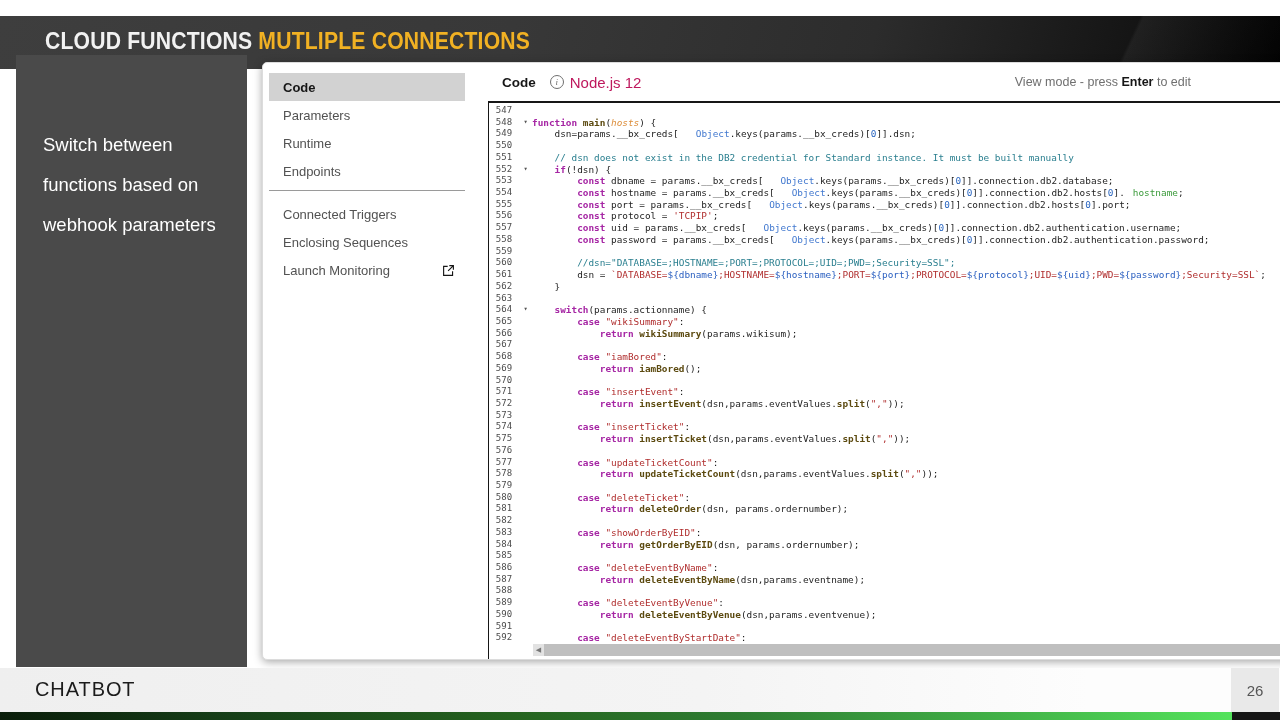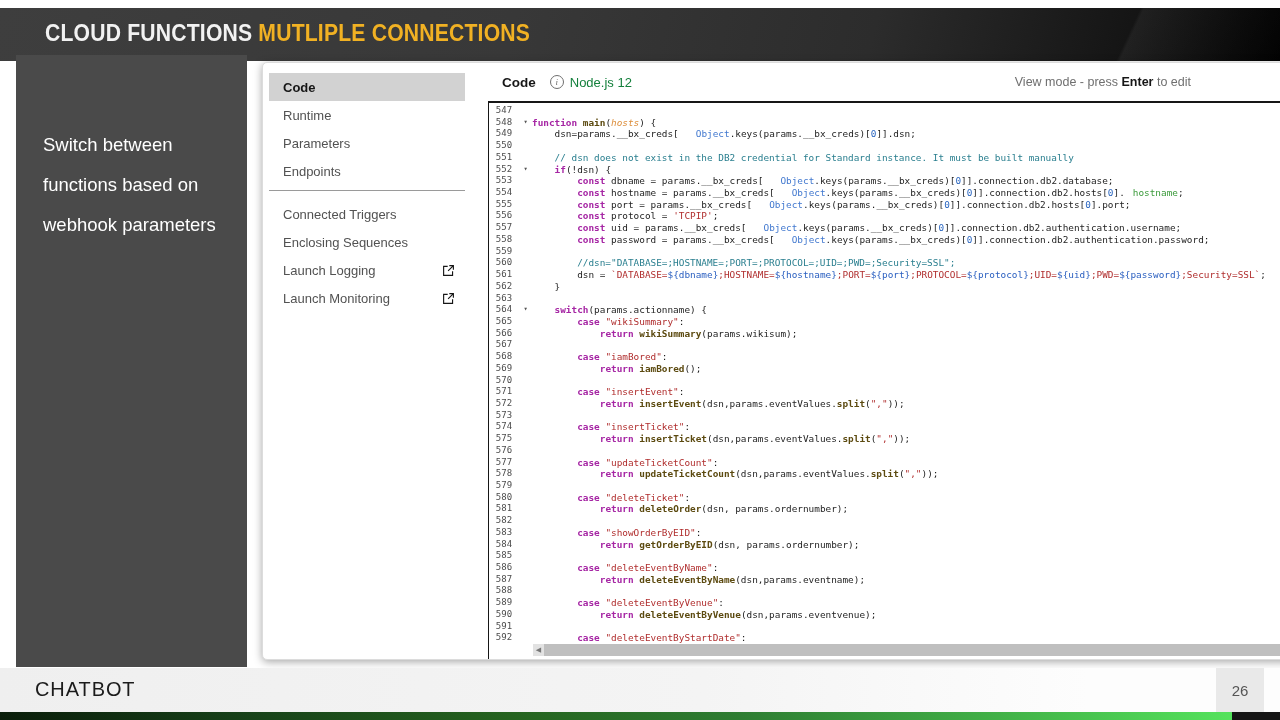--- a/index.html
+++ b/index.html
@@ -1,21 +1,21 @@
 <!DOCTYPE html>
 <html><head>
 <meta charset="utf-8">
 <style>
   * { margin:0; padding:0; box-sizing:border-box; }
   html,body { width:1280px; height:720px; }
   body { font-family:"Liberation Sans", sans-serif; background:#ffffff; }
   .slide { position:relative; width:1280px; height:720px; background:#ffffff; overflow:hidden; }
 
   
-  .top-header { position:absolute; left:0; top:8px; width:1280px; height:53px;
+  .top-header { position:absolute; left:0; top:16px; width:1280px; height:53px;
     background:linear-gradient(104deg,#3e3e3e 0%,#383838 40%,#2c2c2c 68%,#101010 92%,#050505 100%); }
   .top-header:after { content:""; position:absolute; right:0; top:0; width:340px; height:100%;
     background:linear-gradient(115deg, rgba(255,255,255,0) 55%, rgba(255,255,255,.05) 56%, rgba(0,0,0,.4) 100%); }
   .slide-title { position:absolute; left:45px; top:12px; font-size:23px; font-weight:600;
     letter-spacing:.2px; transform:scaleX(.92); transform-origin:left center; white-space:nowrap; }
   .slide-title .t-white { color:#f2f2f2; }
   .slide-title .t-yellow { color:#f1b123; }
 
   
   .left-panel { position:absolute; left:16px; top:55px; width:231px; height:612px; background:#4a4a4a; }
@@ -35,21 +35,21 @@
   .ext-icon { width:13px; height:13px; flex:0 0 13px; }
   .ext-icon path { stroke:#161616; stroke-width:1.4; fill:none; }
 
   
   .code-panel { position:absolute; left:225px; top:0; right:0; bottom:0; }
   .code-head { height:38px; display:flex; align-items:center; padding:0 110px 0 14px; background:#fff; }
   .ch-title { font-size:13.5px; font-weight:700; color:#161616; }
   .info-ic { width:14px; height:14px; border:1px solid #6f6f6f; border-radius:50%; color:#6f6f6f;
     font-size:9px; font-family:"Liberation Serif",serif; font-style:italic; display:inline-flex;
     align-items:center; justify-content:center; margin:0 6px 0 14px; }
-  .ch-runtime { font-size:13px; color:#15803d; }
+  .ch-runtime { font-size:15px; color:#be185d; }
   .ch-right { margin-left:auto; font-size:12.5px; color:#6f6f6f; white-space:nowrap; }
   .ch-right b { color:#161616; }
 
   
   .editor { position:absolute; left:0; right:0; top:38px; bottom:0; border-top:2px solid #161616;
     border-left:1px solid #161616; background:#fff; overflow:hidden; padding-top:2px; }
   .cl-row { display:flex; height:11.73px; line-height:11.73px;
     font-family:"DejaVu Sans Mono",monospace; font-size:9.4px; white-space:pre; }
   .cl-num { width:30px; flex:0 0 30px; text-align:center; color:#4d4d4d; font-size:9px; }
   .cl-fold { width:13px; flex:0 0 13px; text-align:center; color:#555; font-size:7px; }
@@ -71,21 +71,21 @@
     display:flex; align-items:stretch; }
   .hs-btn { width:11px; flex:0 0 11px; background:#e2e2e2; color:#777; font-size:7px;
     display:flex; align-items:center; justify-content:center; }
   .hs-thumb { flex:1; background:#bfbfbf; }
 
   
   .footer { position:absolute; left:0; top:668px; width:1280px; height:44px;
     background:linear-gradient(90deg,#efefef 0%,#f4f4f4 55%,#fdfdfd 85%); }
   .footer-title { position:absolute; left:35px; top:9px; font-size:21px; font-weight:500;
     color:#1b1b1b; letter-spacing:1px; transform:scaleX(.95); transform-origin:left center; }
-  .page-box { position:absolute; right:16px; top:0; width:48px; height:44px; background:#e9e9e9;
+  .page-box { position:absolute; right:1px; top:0; width:48px; height:44px; background:#e9e9e9;
     display:flex; align-items:center; justify-content:center; font-size:15px; color:#555; }
 
   
   .green-bar { position:absolute; left:0; top:712px; width:1280px; height:8px;
     background:linear-gradient(90deg,#0a1d0a 0%,#163f18 18%,#25631f 40%,#2e7d32 58%,#43b649 80%,#54e25c 96%); }
   .green-bar .end-cap { position:absolute; right:0; top:0; width:48px; height:8px; background:#161616; }
 </style>
 </head>
 <body>
 
@@ -101,40 +101,34 @@
     <div class="msg">Switch between functions based on webhook parameters</div>
   </div>
 
   <div class="window">
 
     <div class="nav">
         <div class="nav-item selected">
           <span>Code</span>
         </div>
         <div class="nav-item">
+          <span>Parameters</span>
+        </div>
+        <div class="nav-item">
           <span>Runtime</span>
         </div>
         <div class="nav-item">
-          <span>Parameters</span>
-        </div>
-        <div class="nav-item">
           <span>Endpoints</span>
         </div>
         <div class="nav-divider"></div>
         <div class="nav-item">
           <span>Connected Triggers</span>
         </div>
         <div class="nav-item">
           <span>Enclosing Sequences</span>
-        </div>
-        <div class="nav-item">
-          <span>Launch Logging</span>
-          <svg viewBox="0 0 16 16" class="ext-icon">
-            <path d="M7 3 H2 V14 H13 V9 M9 2 H14 V7 M14 2 L7.5 8.5"></path>
-          </svg>
         </div>
         <div class="nav-item">
           <span>Launch Monitoring</span>
           <svg viewBox="0 0 16 16" class="ext-icon">
             <path d="M7 3 H2 V14 H13 V9 M9 2 H14 V7 M14 2 L7.5 8.5"></path>
           </svg>
         </div>
       </div>
 
     <div class="code-panel">

